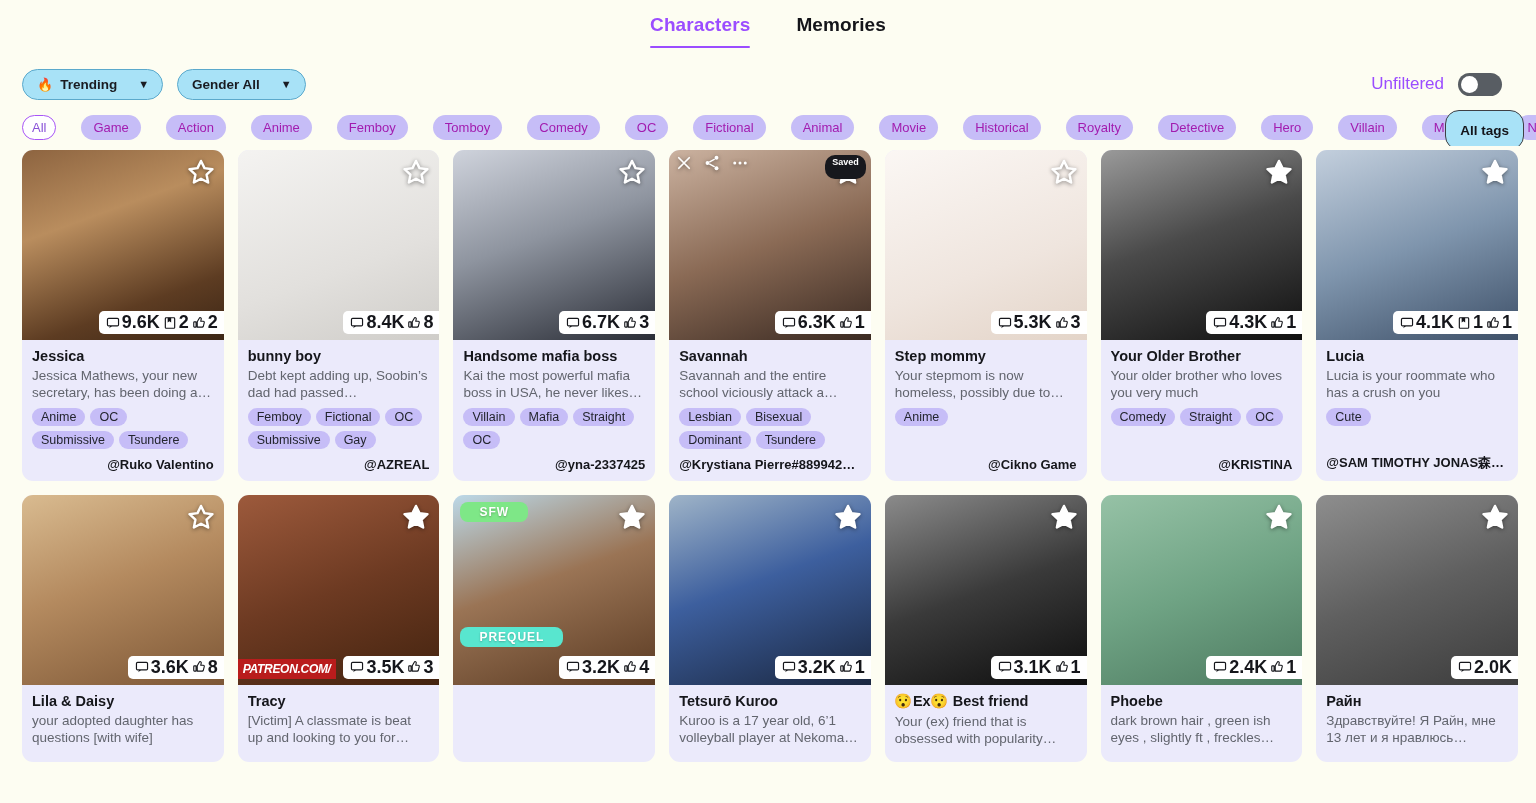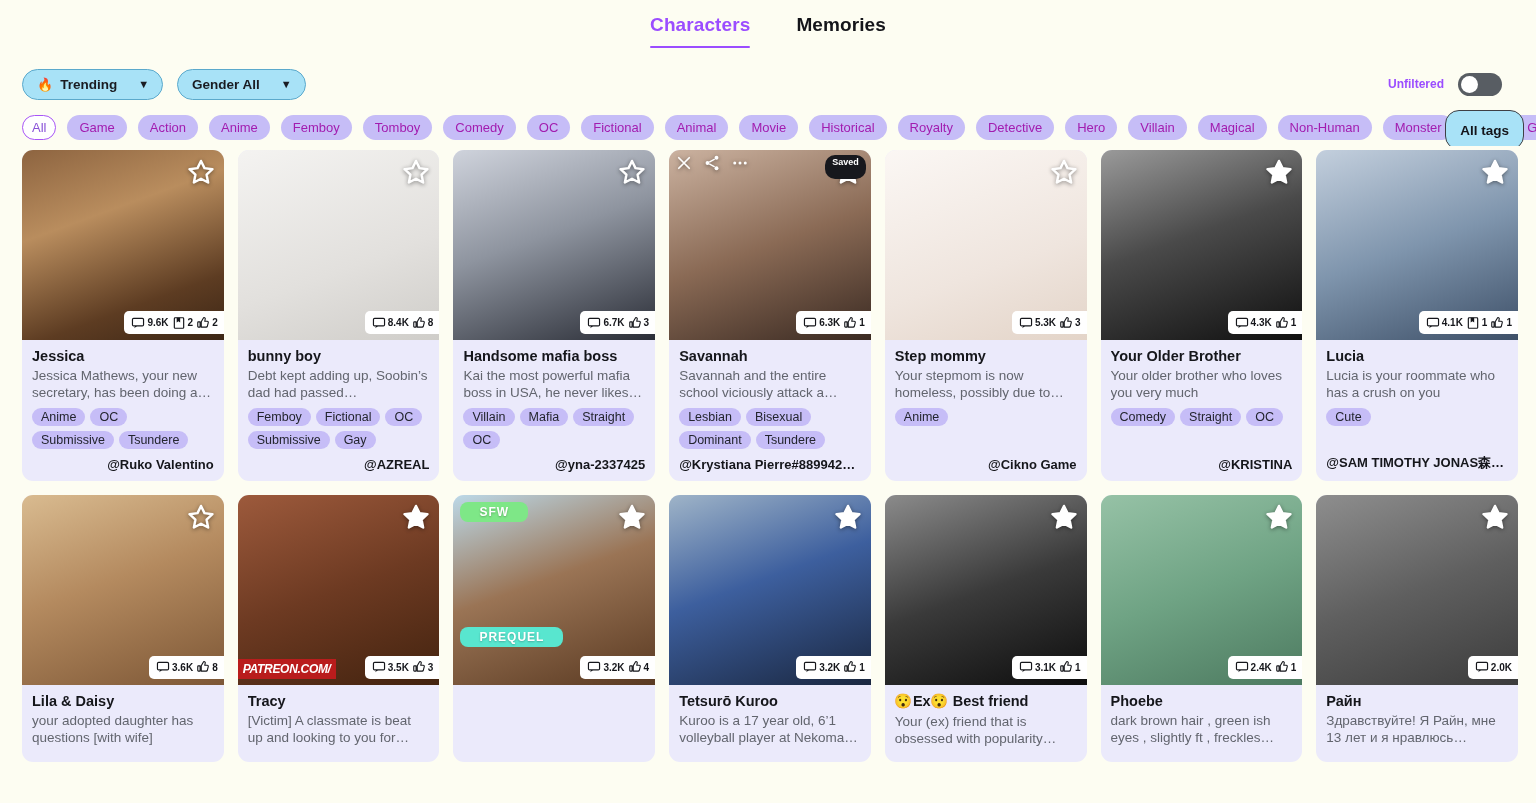--- a/index.html
+++ b/index.html
@@ -42,34 +42,34 @@
     border-radius: 18px;
     display: flex; align-items: center; gap: 7px;
     padding: 0 13px 0 14px;
     font-size: 13.5px; font-weight: 700; color: #1a1c22;
     margin-right: 14px; cursor: pointer; white-space: nowrap;
   }
   .dropdown .chev { font-size: 11px; font-weight: 900; margin-left: 14px; }
   .flame { font-size: 13px; line-height: 1; }
   .spacer { flex: 1; }
   .unfiltered-wrap { display: flex; align-items: center; gap: 14px; padding-right: 16px; }
-  .unfiltered-label { font-size: 12px; font-weight: 700; color: #9b4dff; }
+  .unfiltered-label { font-size: 17px; font-weight: 400; color: #9b4dff; }
   .toggle {
     width: 44px; height: 23px; border-radius: 13px;
     background: #585d63; position: relative; cursor: pointer;
   }
   .toggle .knob {
     position: absolute; left: 3px; top: 3px;
     width: 17px; height: 17px; border-radius: 50%;
     background: #ffffff;
   }
 
   
   .tagrow {
-    display: flex; align-items: center; gap: 11px;
+    display: flex; align-items: center; gap: 25px;
     padding: 4px 0 0 22px; height: 42px; position: relative;
     overflow: hidden;
   }
   .tagpill {
     height: 25px; border-radius: 14px;
     background: #c6bdf7; color: #a21caf;
     font-size: 13px; display: flex; align-items: center;
     padding: 0 12px; white-space: nowrap; cursor: pointer;
     flex: 0 0 auto;
   }
@@ -115,21 +115,21 @@
   }
   .star svg { width: 100%; height: 100%; display: block; }
 
   .stats {
     position: absolute; right: 0; bottom: 6px;
     background: #ffffff;
     border-radius: 5px 0 0 5px;
     height: 23px;
     display: flex; align-items: center; gap: 3px;
     padding: 0 6px 0 7px;
-    font-size: 10px; font-weight: 600; color: #15161b;
+    font-size: 18px; font-weight: 600; color: #15161b;
     z-index: 4;
   }
   .stats .st { display: flex; align-items: center; gap: 2px; }
   .stats svg { width: 14px; height: 14px; display: block; }
 
   .topicons {
     position: absolute; top: 4px; left: 6px; z-index: 5;
     display: flex; align-items: center; gap: 10px;
     color: #fff;
   }

